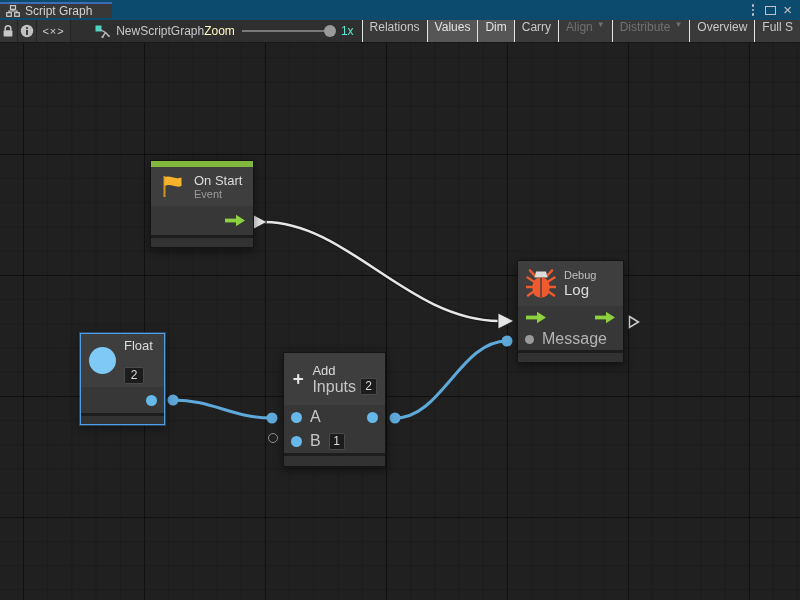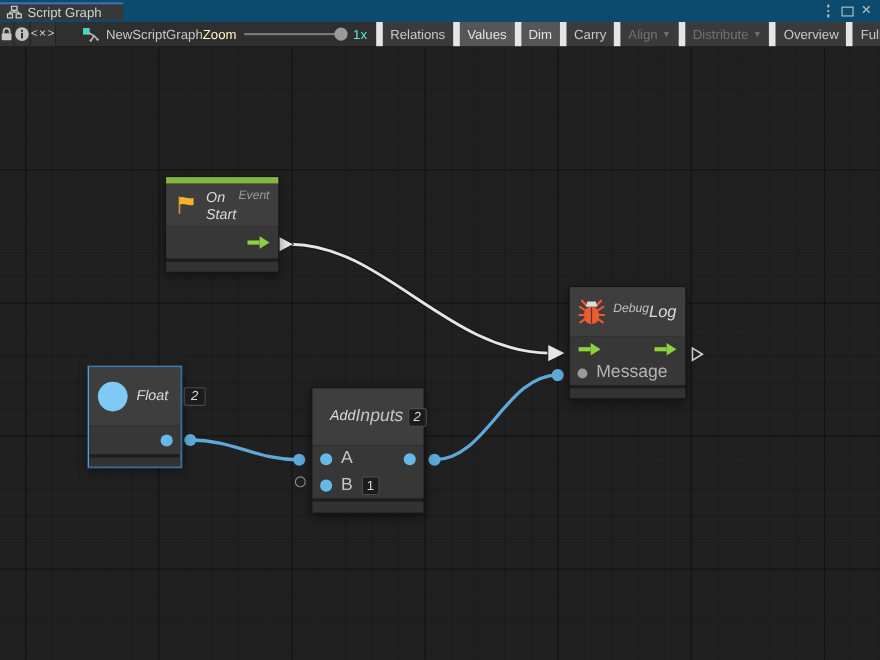--- a/index.html
+++ b/index.html
@@ -30,22 +30,22 @@
   .codeglyph { font-size:11px; letter-spacing:1px; color:#cfcfcf; }
   .gname { display:flex; align-items:center; gap:6px; padding-left:24px; width:150px; }
   .zoomgrp { display:flex; align-items:center; margin-left:auto; gap:7px; }
   .zoomlabel { color:#fef9c3; }
   .slider { position:relative; width:92px; height:12px; display:flex; align-items:center; }
   .track { width:100%; height:2px; background:#7a7a7a; }
   .handle { position:absolute; right:-2px; top:0px; width:12px; height:12px;
             border-radius:50%; background:#9a9a9a; cursor:pointer; }
   .zoomval { color:#5eead4; margin-right:8px; }
   .btnrow { display:flex; align-items:stretch; }
-  .btn { display:flex; align-items:center; padding:0 7px;
-         border-left:6px solid #e5e5e5; background:#3a3a3a; cursor:pointer; white-space:nowrap; }
+  .btn { display:flex; padding:0 7px;
+         border-left:1px solid #e5e5e5; background:#3a3a3a; cursor:pointer; white-space:nowrap; }
   .btn.active { background:#565656; color:#e2e2e2; }
   .btn.disabled { color:#717171; cursor:default; }
   .btn .arr { font-size:8px; margin-left:4px; }
 
   
   .canvas { position:absolute; left:0; top:43px; width:800px; height:557px;
             background-color:#202020;
             background-image:
               linear-gradient(90deg, rgba(0,0,0,0.38) 0 1px, transparent 1px),
               linear-gradient(180deg, rgba(0,0,0,0.38) 0 1px, transparent 1px),
@@ -56,21 +56,21 @@
   .wires { position:absolute; left:0; top:0; width:800px; height:557px; z-index:1; }
 
   
   .node { position:absolute; z-index:3; background:#1d1d1d; border:1px solid #141414;
           box-shadow:0 3px 9px rgba(0,0,0,0.45); cursor:default; }
   .node.selected { border:1px solid #4f9fe8; box-shadow:0 0 0 1px rgba(79,159,232,.35), 0 3px 9px rgba(0,0,0,.45); }
   .sec { background:#373737; }
   .sec + .sec { margin-top:3px; }
   .hdr { background:#3e3e3e; display:flex; align-items:center; gap:8px; padding:0 8px; }
   .ftr { background:#323232; }
-  .titlecol { display:flex; flex-direction:row; justify-content:space-between;font-style:italic; }
+  .titlecol { display:flex; flex-direction:column; justify-content:space-between; }
   .t-big { font-size:13px; color:#dcdcdc; }
   .t-small { font-size:11px; color:#9c9c9c; }
   .row { display:flex; align-items:center; gap:8px; padding:0 7px; }
   .dot { width:11px; height:11px; border-radius:50%; background:#66b8e8; flex:0 0 auto; }
   .dot.gray { width:9px; height:9px; background:#9a9a9a; }
   .plab { font-size:16px; color:#c6c6c6; }
   .vfield { background:#1c1c1c; border:1px solid #4a4a4a; border-radius:2px;
             color:#dadada; font-size:12px; text-align:center; cursor:text; }
   .greenbar { height:6px; background:#82b83e; }
   .spacer { flex:1; }

